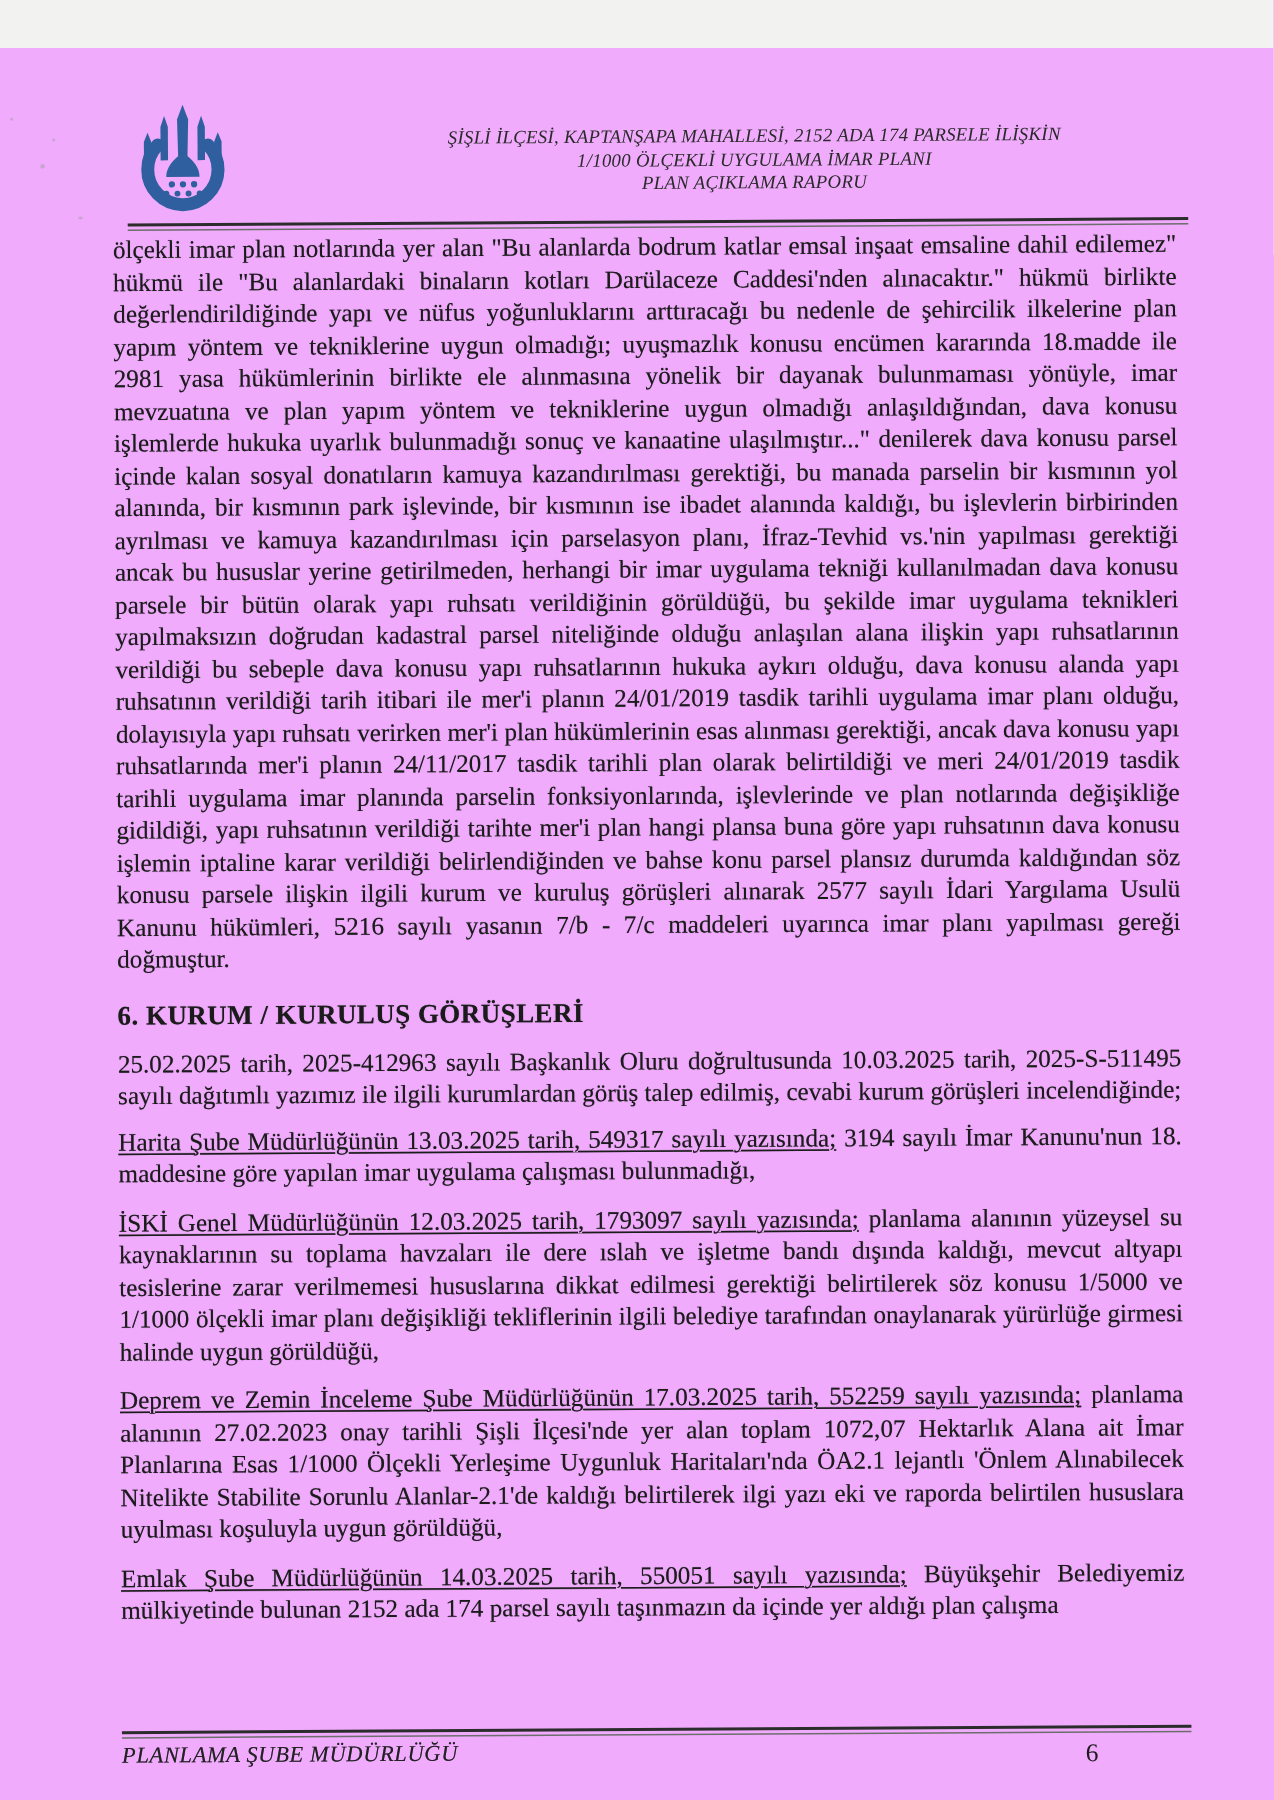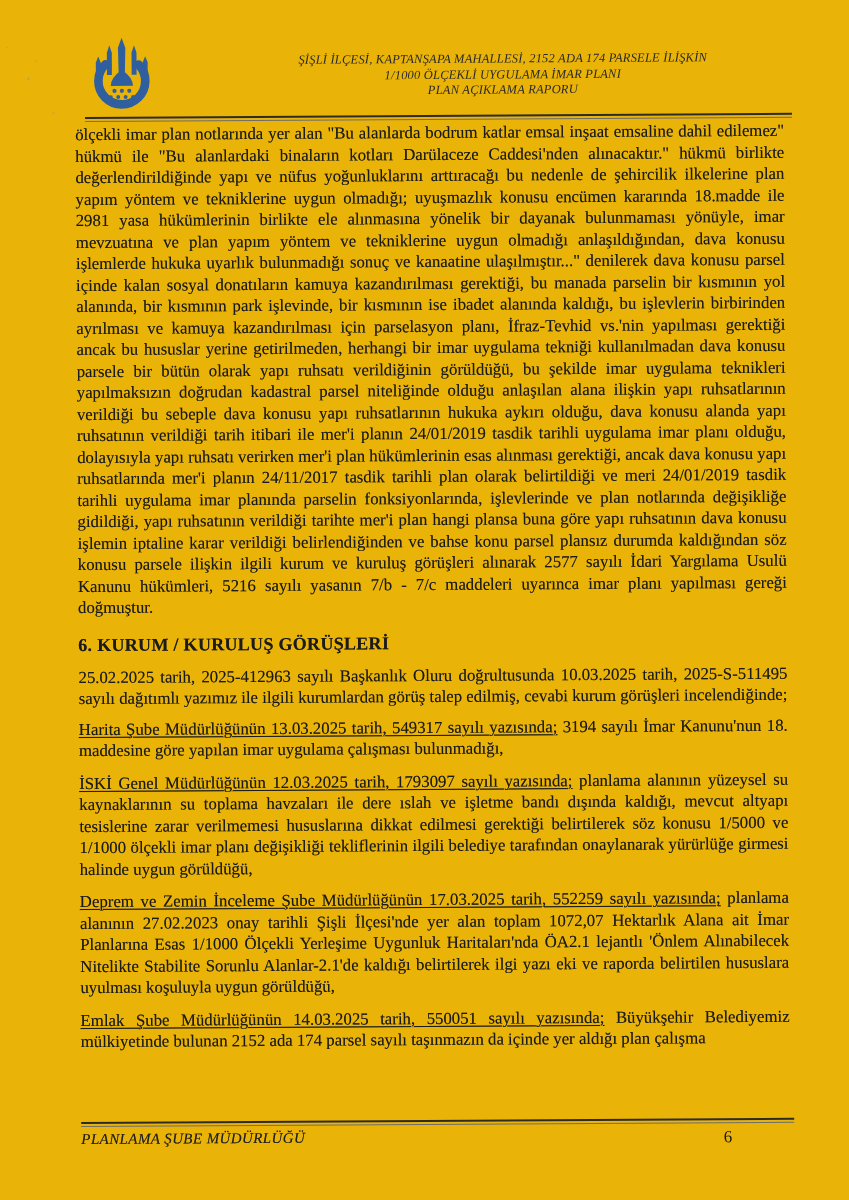--- a/index.html
+++ b/index.html
@@ -3,21 +3,21 @@
 <meta charset="utf-8">
 <style>
   html,body{margin:0;padding:0;}
   body{
     width:849px;height:1200px;
     background:#f2f2f0;
     font-family:"Liberation Serif","DejaVu Serif",serif;
     position:relative;overflow:hidden;
   }
   .page{
-    position:absolute;inset:0;background:#eab308;
+    position:absolute;inset:0;background:#f0abfc;margin-top:32px;
   }
   .content{
     position:absolute;inset:0;
     transform:rotate(-0.35deg);
     transform-origin:50% 50%;
     color:#1b1b1b;
   }
   
   .speck{position:absolute;background:#9a9a9a;border-radius:50%;opacity:.45;}
 

